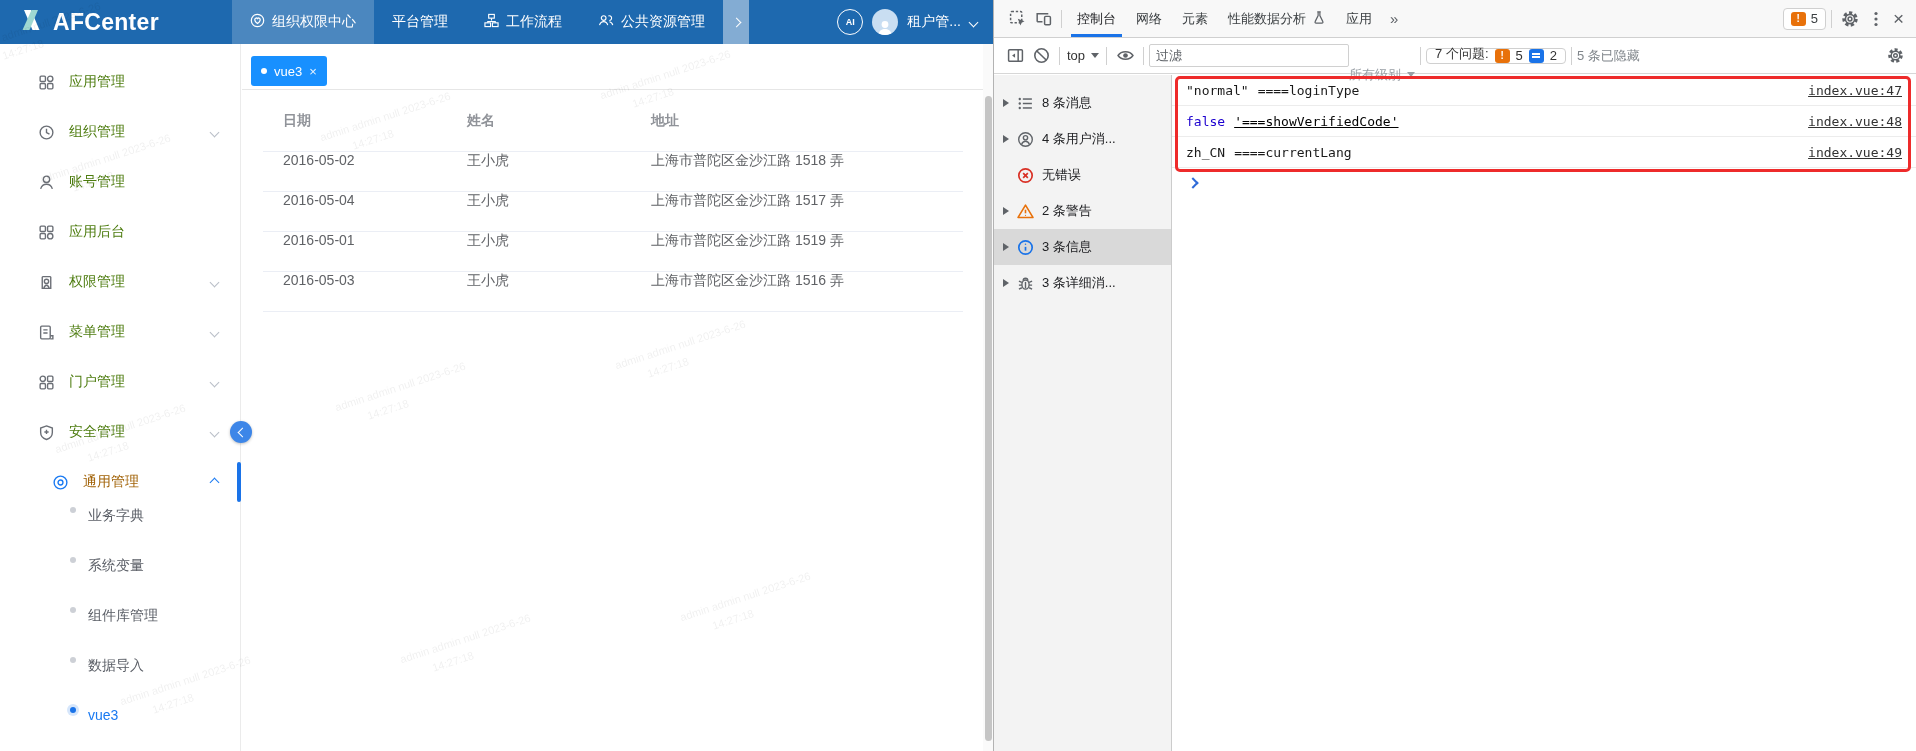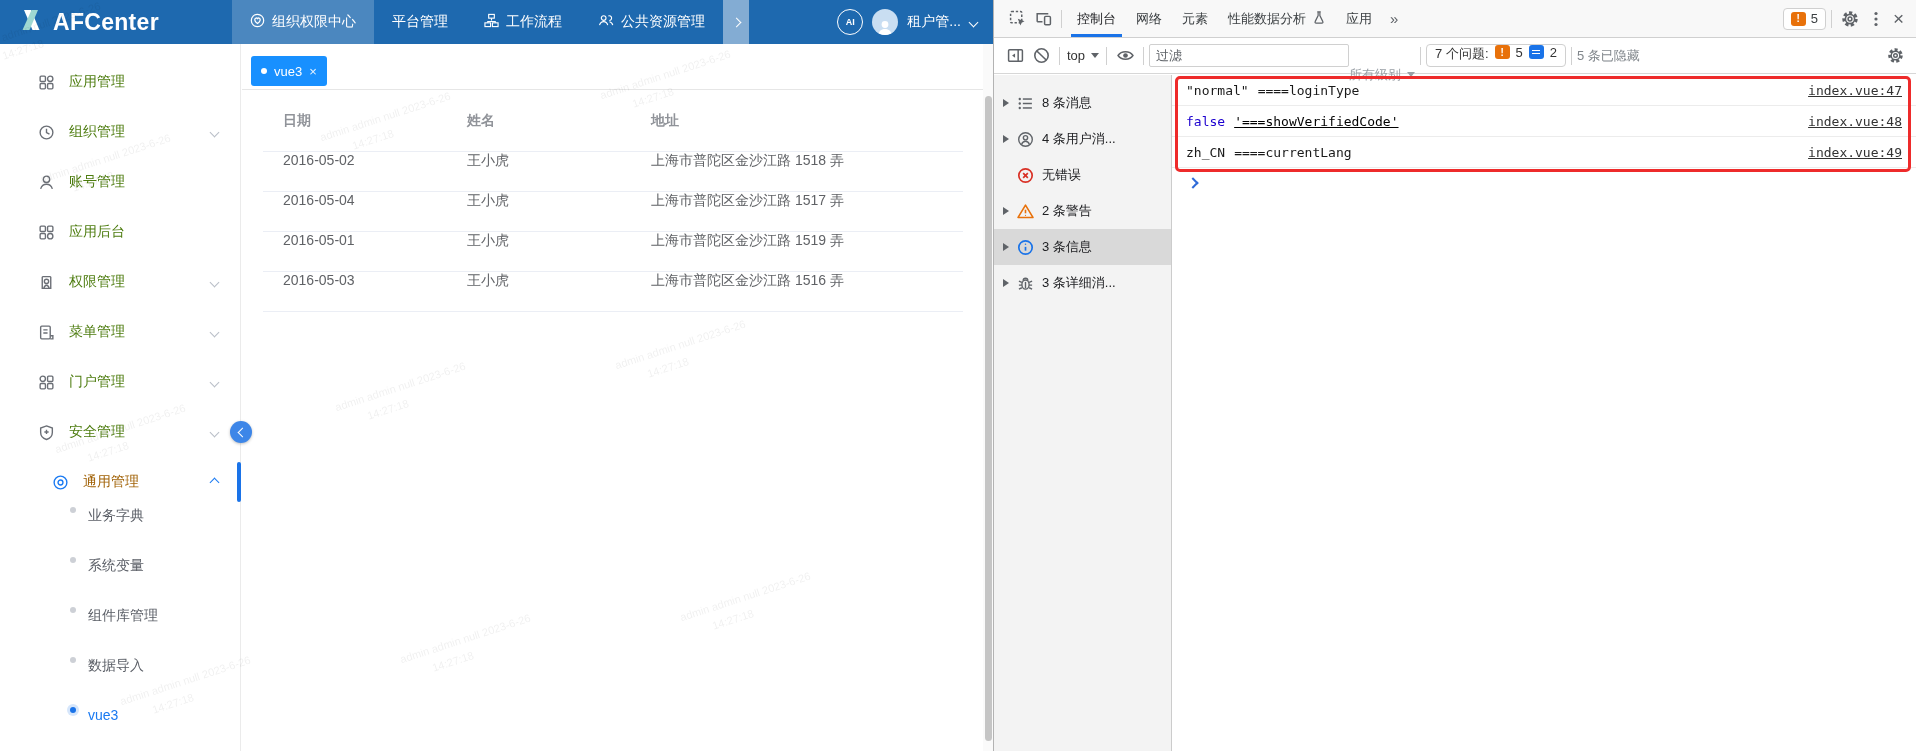--- a/index.html
+++ b/index.html
@@ -94,21 +94,21 @@
   .x-close{font-size:19px;color:#5f6368;line-height:1;cursor:pointer;padding:0 4px;}
 
   .dt-toolbar{height:36px;border-bottom:1px solid #d7d7d7;display:flex;align-items:center;padding:0 8px;}
   .ctx-sel{display:flex;align-items:center;gap:6px;color:#333;cursor:pointer;padding:0 2px;}
   .caret{width:0;height:0;border-left:4px solid transparent;border-right:4px solid transparent;border-top:5px solid #5f6368;}
   .filter-input{width:200px;height:23px;border:1px solid #d0d0d0;border-radius:2px;padding:0 6px;
                 font-size:13px;font-family:inherit;color:#333;outline:none;background:#fff;}
   .filter-input::placeholder{color:#5f6368;}
   .levels{display:flex;align-items:center;gap:6px;color:#9aa0a6;cursor:default;margin-top:38px;}
   .levels .caret{border-top-color:#9aa0a6;}
-  .issues-pill{height:23px;border:1px solid #d0d0d0;border-radius:4px;display:flex;align-items:flex-start;
+  .issues-pill{height:16px;border:1px solid #d0d0d0;border-radius:4px;display:flex;align-items:flex-end;
                gap:6px;padding:0 8px;color:#333;cursor:pointer;}
   .hidden-lbl{color:#80868b;}
   .tb-gear{margin-left:auto;}
 
   .dt-body{position:absolute;left:0;top:75px;right:0;bottom:0;display:flex;}
   .dt-side{width:178px;flex:none;background:#f3f3f3;border-right:1px solid #ccc;padding-top:10px;}
   .s-row{height:36px;display:flex;align-items:center;gap:8px;padding-left:9px;color:#202124;cursor:pointer;}
   .s-row.selected{background:#d9d9d9;}
   .tri{width:0;height:0;border-left:6px solid #5f6368;border-top:4.5px solid transparent;border-bottom:4.5px solid transparent;flex:none;}
   .tri.ph{border-left-color:transparent;}

